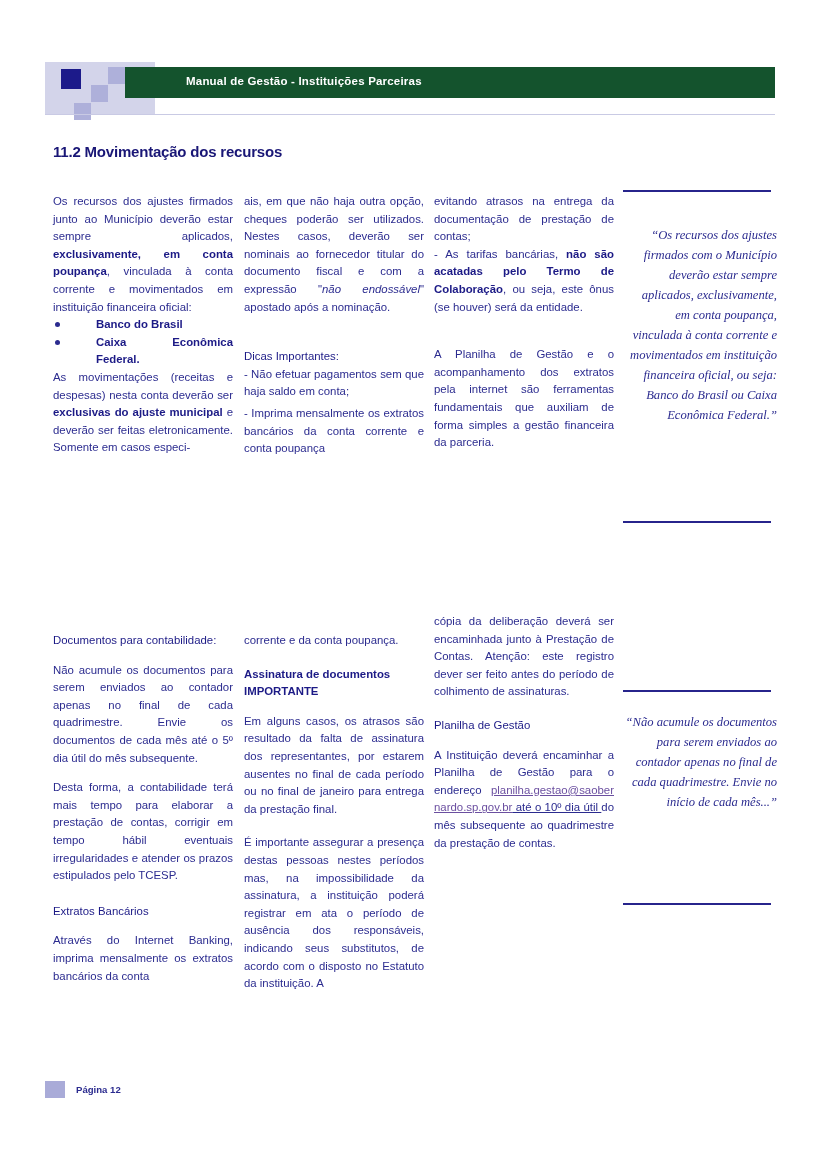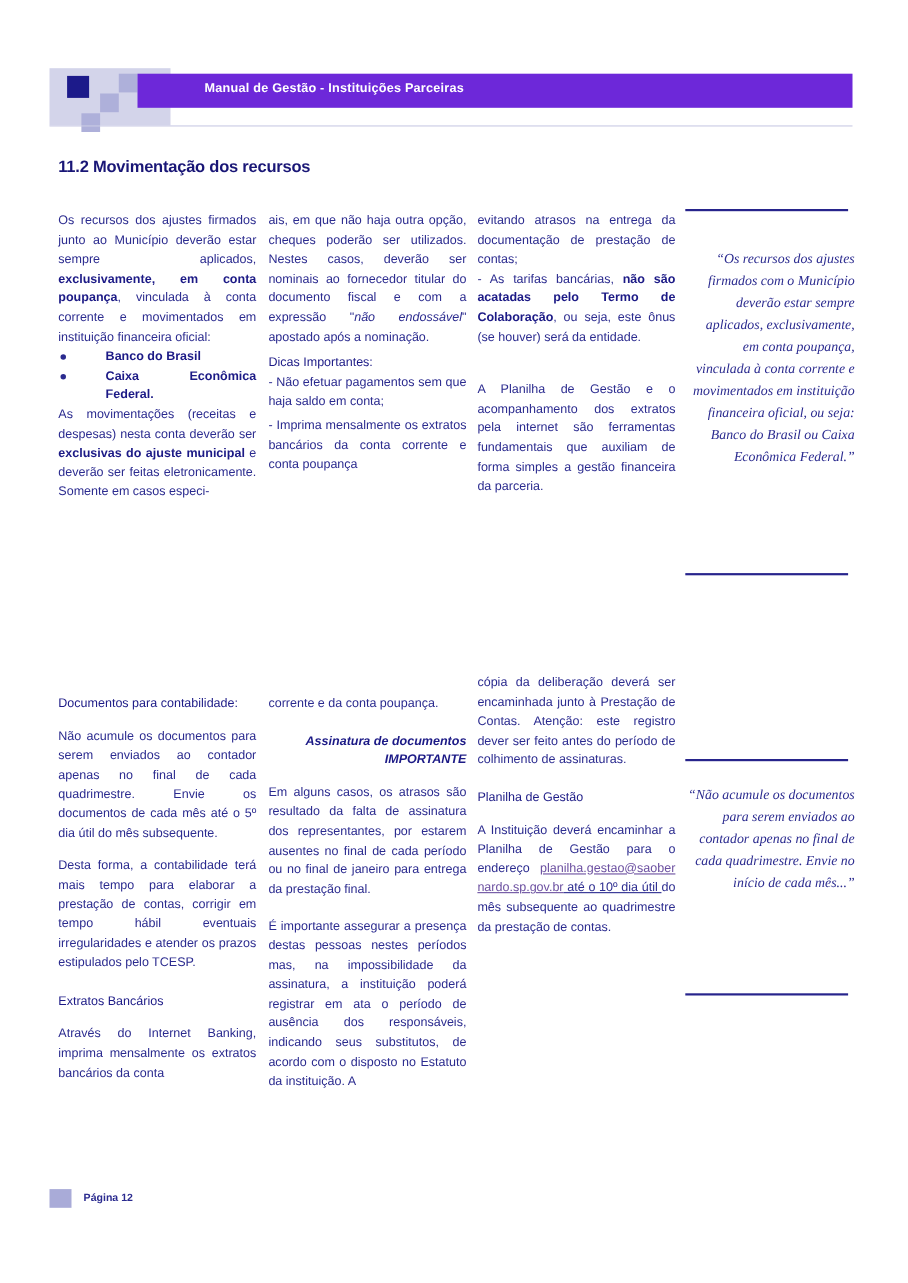--- a/index.html
+++ b/index.html
@@ -65,21 +65,21 @@
     width: 17px;
     height: 17px;
     background: #aeb0da;
   }
   .hdr-bar {
     position: absolute;
     left: 80px;
     top: 5px;
     width: 650px;
     height: 31px;
-    background: #6d28d9;
+    background: #14532d;
   }
   .hdr-title {
     position: absolute;
     left: 61px;
     top: 8px;
     font-size: 11.5px;
     font-weight: bold;
     color: #ffffff;
     letter-spacing: 0.2px;
     white-space: nowrap;
@@ -123,23 +123,22 @@
   .sub-head {
     font-weight: normal;
     color: #1c1a86;
     margin: 0 0 10px 0;
     text-align: justify;
   }
   .sub-head-center {
     font-weight: bold;
     color: #1c1a86;
     margin: 0 0 10px 0;
-    text-align: right;
+    text-align: left;
     line-height: 17.6px;
-    font-style: italic;
   }
 
   ul.bullets {
     margin: 0 0 0 0;
     padding: 0;
     list-style: none;
   }
   ul.bullets li {
     position: relative;
     padding-left: 43px;
@@ -234,21 +233,21 @@
         </li>
       <li>
           <span class="bullet-dot"></span>
           <span class="bl-txt just-spread">Caixa Econômica Federal.</span>
         </li>
     </ul>
     <p class="tight"><span>As movimentações (receitas e despesas) nesta conta deverão ser </span><b>exclusivas do ajuste municipal</b><span> e deverão ser feitas eletronicamente. Somente em casos especi-</span></p>
   </div>
 
   <div class="col" style="left:244px; top:193px; width:180px;">
-    <p style="margin-bottom:6px;"><span>ais, em que não haja outra opção, cheques poderão ser utilizados. Nestes casos, deverão ser nominais ao fornecedor titular do documento fiscal e com a expressão "</span><i>não endossável</i><span>" apostado após a nominação.</span></p>
+    <p style="margin-bottom:32px;"><span>ais, em que não haja outra opção, cheques poderão ser utilizados. Nestes casos, deverão ser nominais ao fornecedor titular do documento fiscal e com a expressão "</span><i>não endossável</i><span>" apostado após a nominação.</span></p>
     <p class="sub-head" style="margin-bottom:0;">Dicas Importantes:</p>
     <p style="margin-bottom:4px;">- Não efetuar pagamentos sem que haja saldo em conta;</p>
     <p style="margin-bottom:0;">- Imprima mensalmente os extratos bancários da conta corrente e conta poupança</p>
   </div>
 
   <div class="col" style="left:434px; top:193px; width:180px;">
     <p class="tight">evitando atrasos na entrega da documentação de prestação de contas;</p>
     <p style="margin-bottom:18px;"><span>-  As tarifas bancárias, </span><b>não são acatadas pelo Termo de Colaboração</b><span>, ou seja, este ônus (se houver) será da entidade.</span></p>
     <p style="margin-top:30px;">A Planilha de Gestão e o acompanhamento dos extratos pela internet são ferramentas fundamentais que auxiliam de forma simples a gestão financeira da parceria.</p>
   </div>

